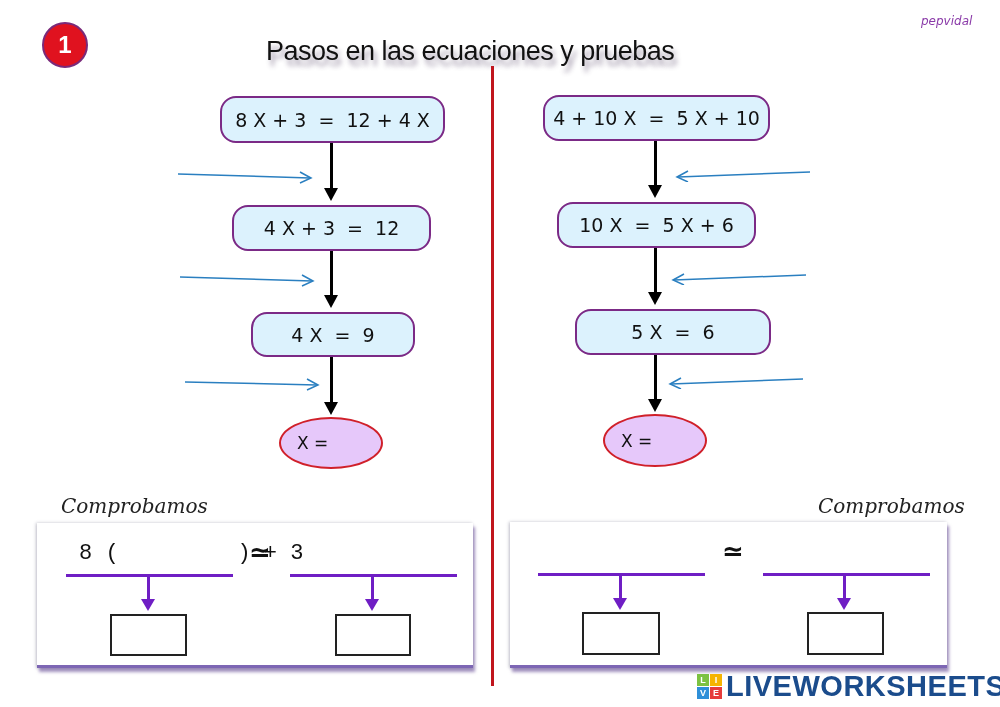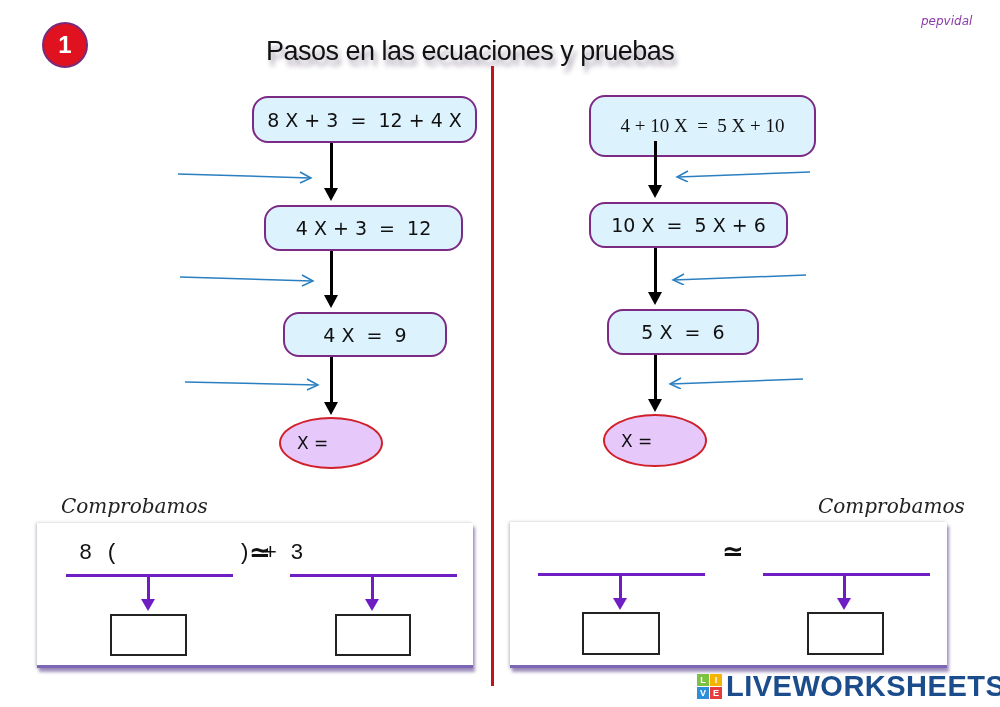--- a/index.html
+++ b/index.html
@@ -29,21 +29,20 @@
     font-family:"DejaVu Sans", sans-serif; font-style:italic;
   }
   .divider {
     left:491px; top:66px; width:3px; height:620px; background:#c0151d;
   }
   .step-box {
     background:#dcf2fd; border:2.5px solid #7b2a86; border-radius:16px;
     box-sizing:border-box; display:flex; align-items:center; justify-content:center;
     font-size:19px; color:#111; white-space:pre;
     font-family:"DejaVu Sans", sans-serif;
-    margin-left:32px;
   }
   .result-ellipse {
     background:#e6c8fa; border:2.5px solid #d0202a; border-radius:50%;
     box-sizing:border-box; display:flex; align-items:center;
     padding-left:16px; font-size:17px; color:#111;
     font-family:"DejaVu Sans", sans-serif;
   }
   .vline { background:#000; width:3px; }
   .arrowhead-down {
     width:0; height:0;
@@ -123,37 +122,37 @@
     <line x1="2" y1="5" x2="134" y2="8" stroke="#2a7fc0" stroke-width="1.5"></line>
     <polyline points="124,2 135,8 124,13" fill="none" stroke="#2a7fc0" stroke-width="1.5"></polyline>
   </svg>
 
   <div class="abs result-ellipse" style="left:279px;top:417px;width:104px;height:52px;">
     <span>X =</span>
   </div>
 </div>
 
 <div>
-  <div class="abs step-box" style="left:557px;top:95px;width:227px;height:62px;font-family:Liberation Serif, serif;">4 + 10 X  =  5 X + 10</div>
+  <div class="abs step-box" style="left:543px;top:95px;width:227px;height:46px;">4 + 10 X  =  5 X + 10</div>
   <div class="abs vline" style="left:654px;top:141px;height:45px;"></div>
   <div class="abs arrowhead-down" style="left:648px;top:185px;"></div>
   <svg class="abs" style="left:672px;top:166px;" width="142" height="16">
     <line x1="138" y1="6" x2="6" y2="11" stroke="#2a7fc0" stroke-width="1.5"></line>
     <polyline points="16,5 5,11 16,16" fill="none" stroke="#2a7fc0" stroke-width="1.5"></polyline>
   </svg>
 
   <div class="abs step-box" style="left:557px;top:202px;width:199px;height:46px;">10 X  =  5 X + 6</div>
   <div class="abs vline" style="left:654px;top:248px;height:45px;"></div>
   <div class="abs arrowhead-down" style="left:648px;top:292px;"></div>
   <svg class="abs" style="left:668px;top:269px;" width="142" height="16">
     <line x1="138" y1="6" x2="6" y2="11" stroke="#2a7fc0" stroke-width="1.5"></line>
     <polyline points="16,5 5,11 16,16" fill="none" stroke="#2a7fc0" stroke-width="1.5"></polyline>
   </svg>
 
-  <div class="abs step-box" style="left:575px;top:309px;width:152px;height:46px;">5 X  =  6</div>
+  <div class="abs step-box" style="left:575px;top:309px;width:196px;height:46px;">5 X  =  6</div>
   <div class="abs vline" style="left:654px;top:355px;height:45px;"></div>
   <div class="abs arrowhead-down" style="left:648px;top:399px;"></div>
   <svg class="abs" style="left:665px;top:373px;" width="142" height="16">
     <line x1="138" y1="6" x2="6" y2="11" stroke="#2a7fc0" stroke-width="1.5"></line>
     <polyline points="16,5 5,11 16,16" fill="none" stroke="#2a7fc0" stroke-width="1.5"></polyline>
   </svg>
 
   <div class="abs result-ellipse" style="left:603px;top:414px;width:104px;height:53px;">
     <span>X =</span>
   </div>

